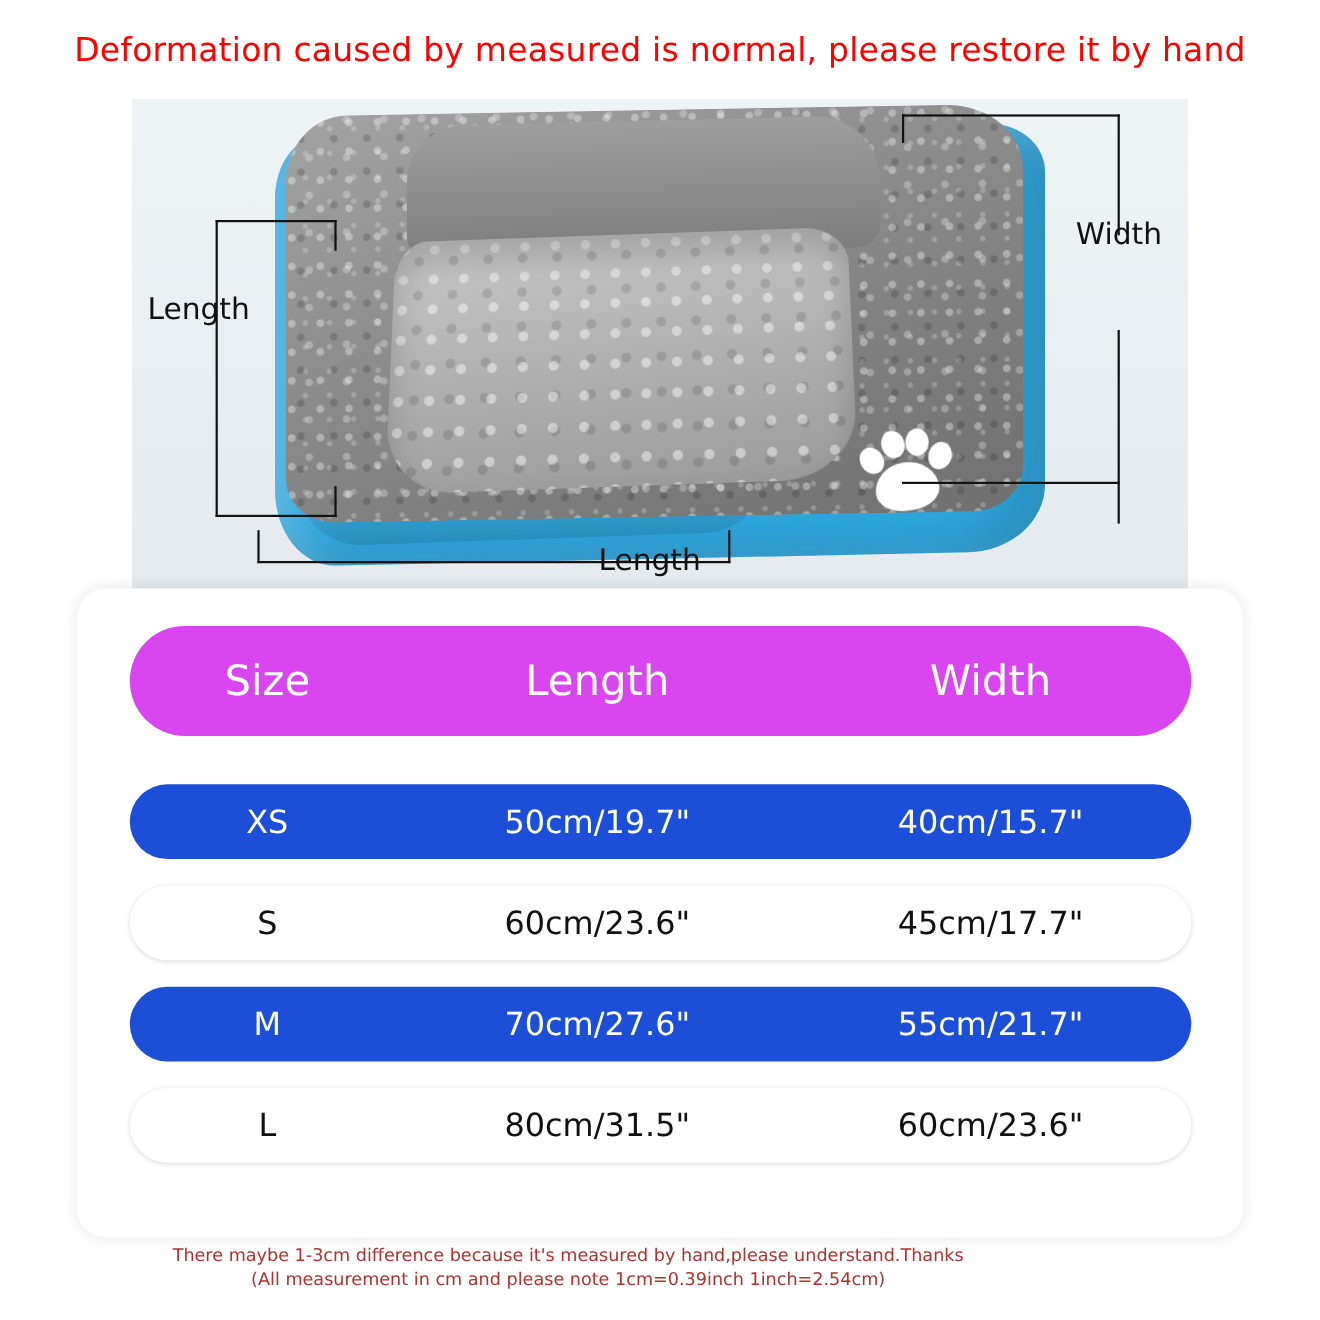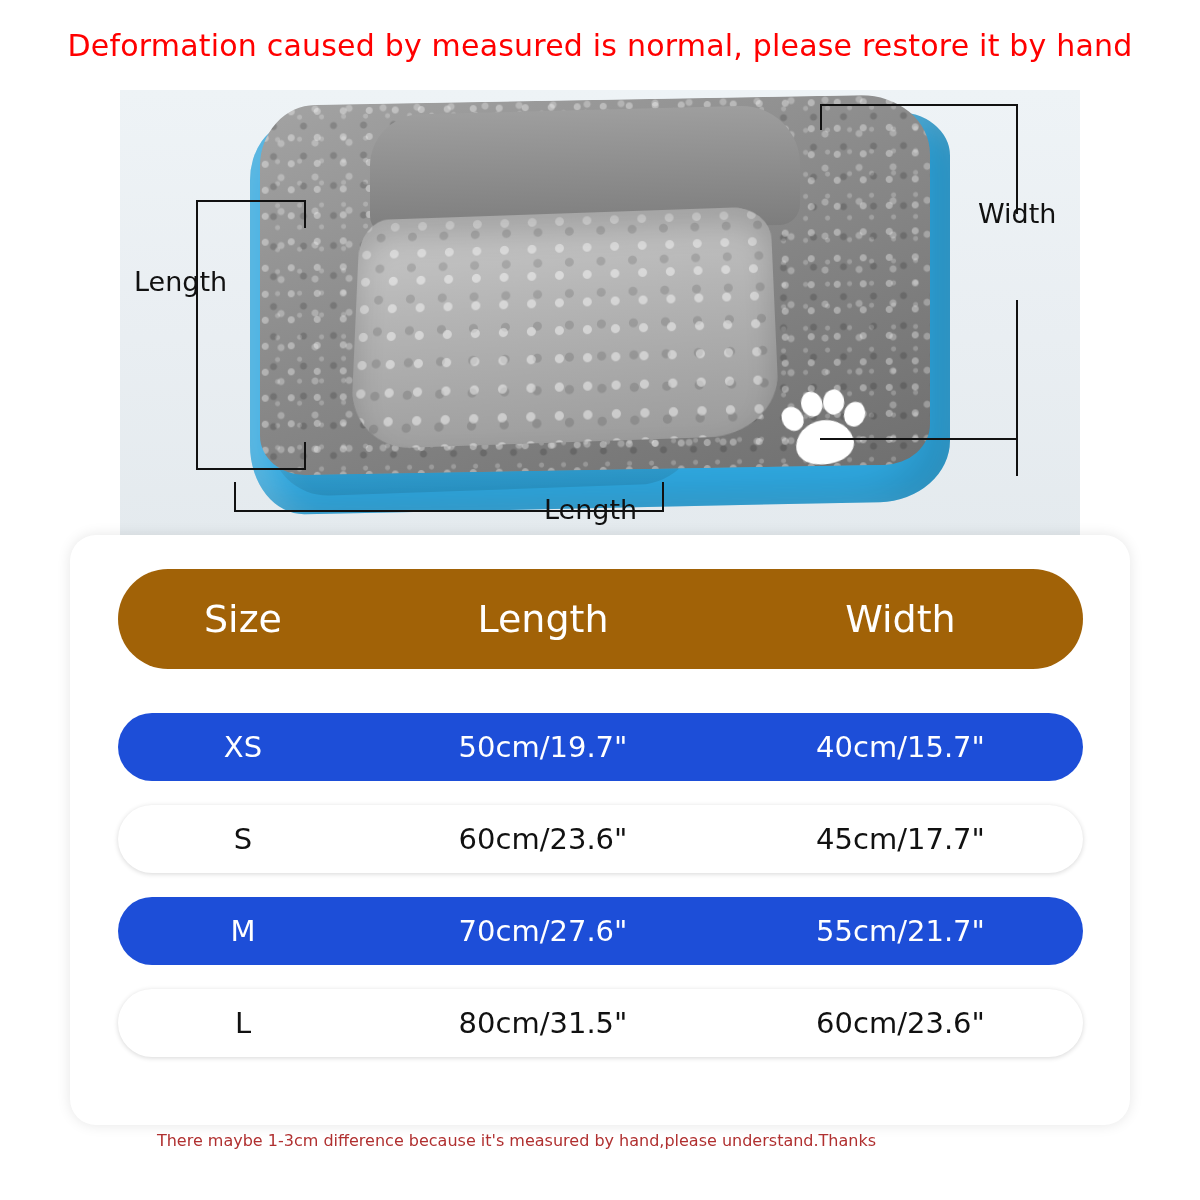--- a/index.html
+++ b/index.html
@@ -185,21 +185,21 @@
     width: 965px;
   }
   .row {
     display: flex;
     align-items: center;
     height: 68px;
     border-radius: 34px;
     margin-bottom: 24px;
   }
   .row.header {
-    background: #a16207;
+    background: #d946ef;
     height: 100px;
     border-radius: 50px;
     margin-bottom: 44px;
   }
   .row.odd  { background: #1d4ed8; }
   .row.even { background: #ffffff; box-shadow: 0 1px 5px rgba(0,0,0,0.16); }
   .cell {
     text-align: center;
     font-family: "DejaVu Sans", sans-serif;
   }
@@ -309,13 +309,14 @@
       <div class="cell c-size">L</div>
       <div class="cell c-length">80cm/31.5"</div>
       <div class="cell c-width">60cm/23.6"</div>
     </div>
 
   </div>
 </div>
 
 <div class="footnotes">
   <div class="footnote">There maybe 1-3cm difference because it's measured by hand,please understand.Thanks</div>
+  <div class="footnote">(All measurement in cm and please note 1cm=0.39inch 1inch=2.54cm)</div>
 </div>
 
 </body></html>

